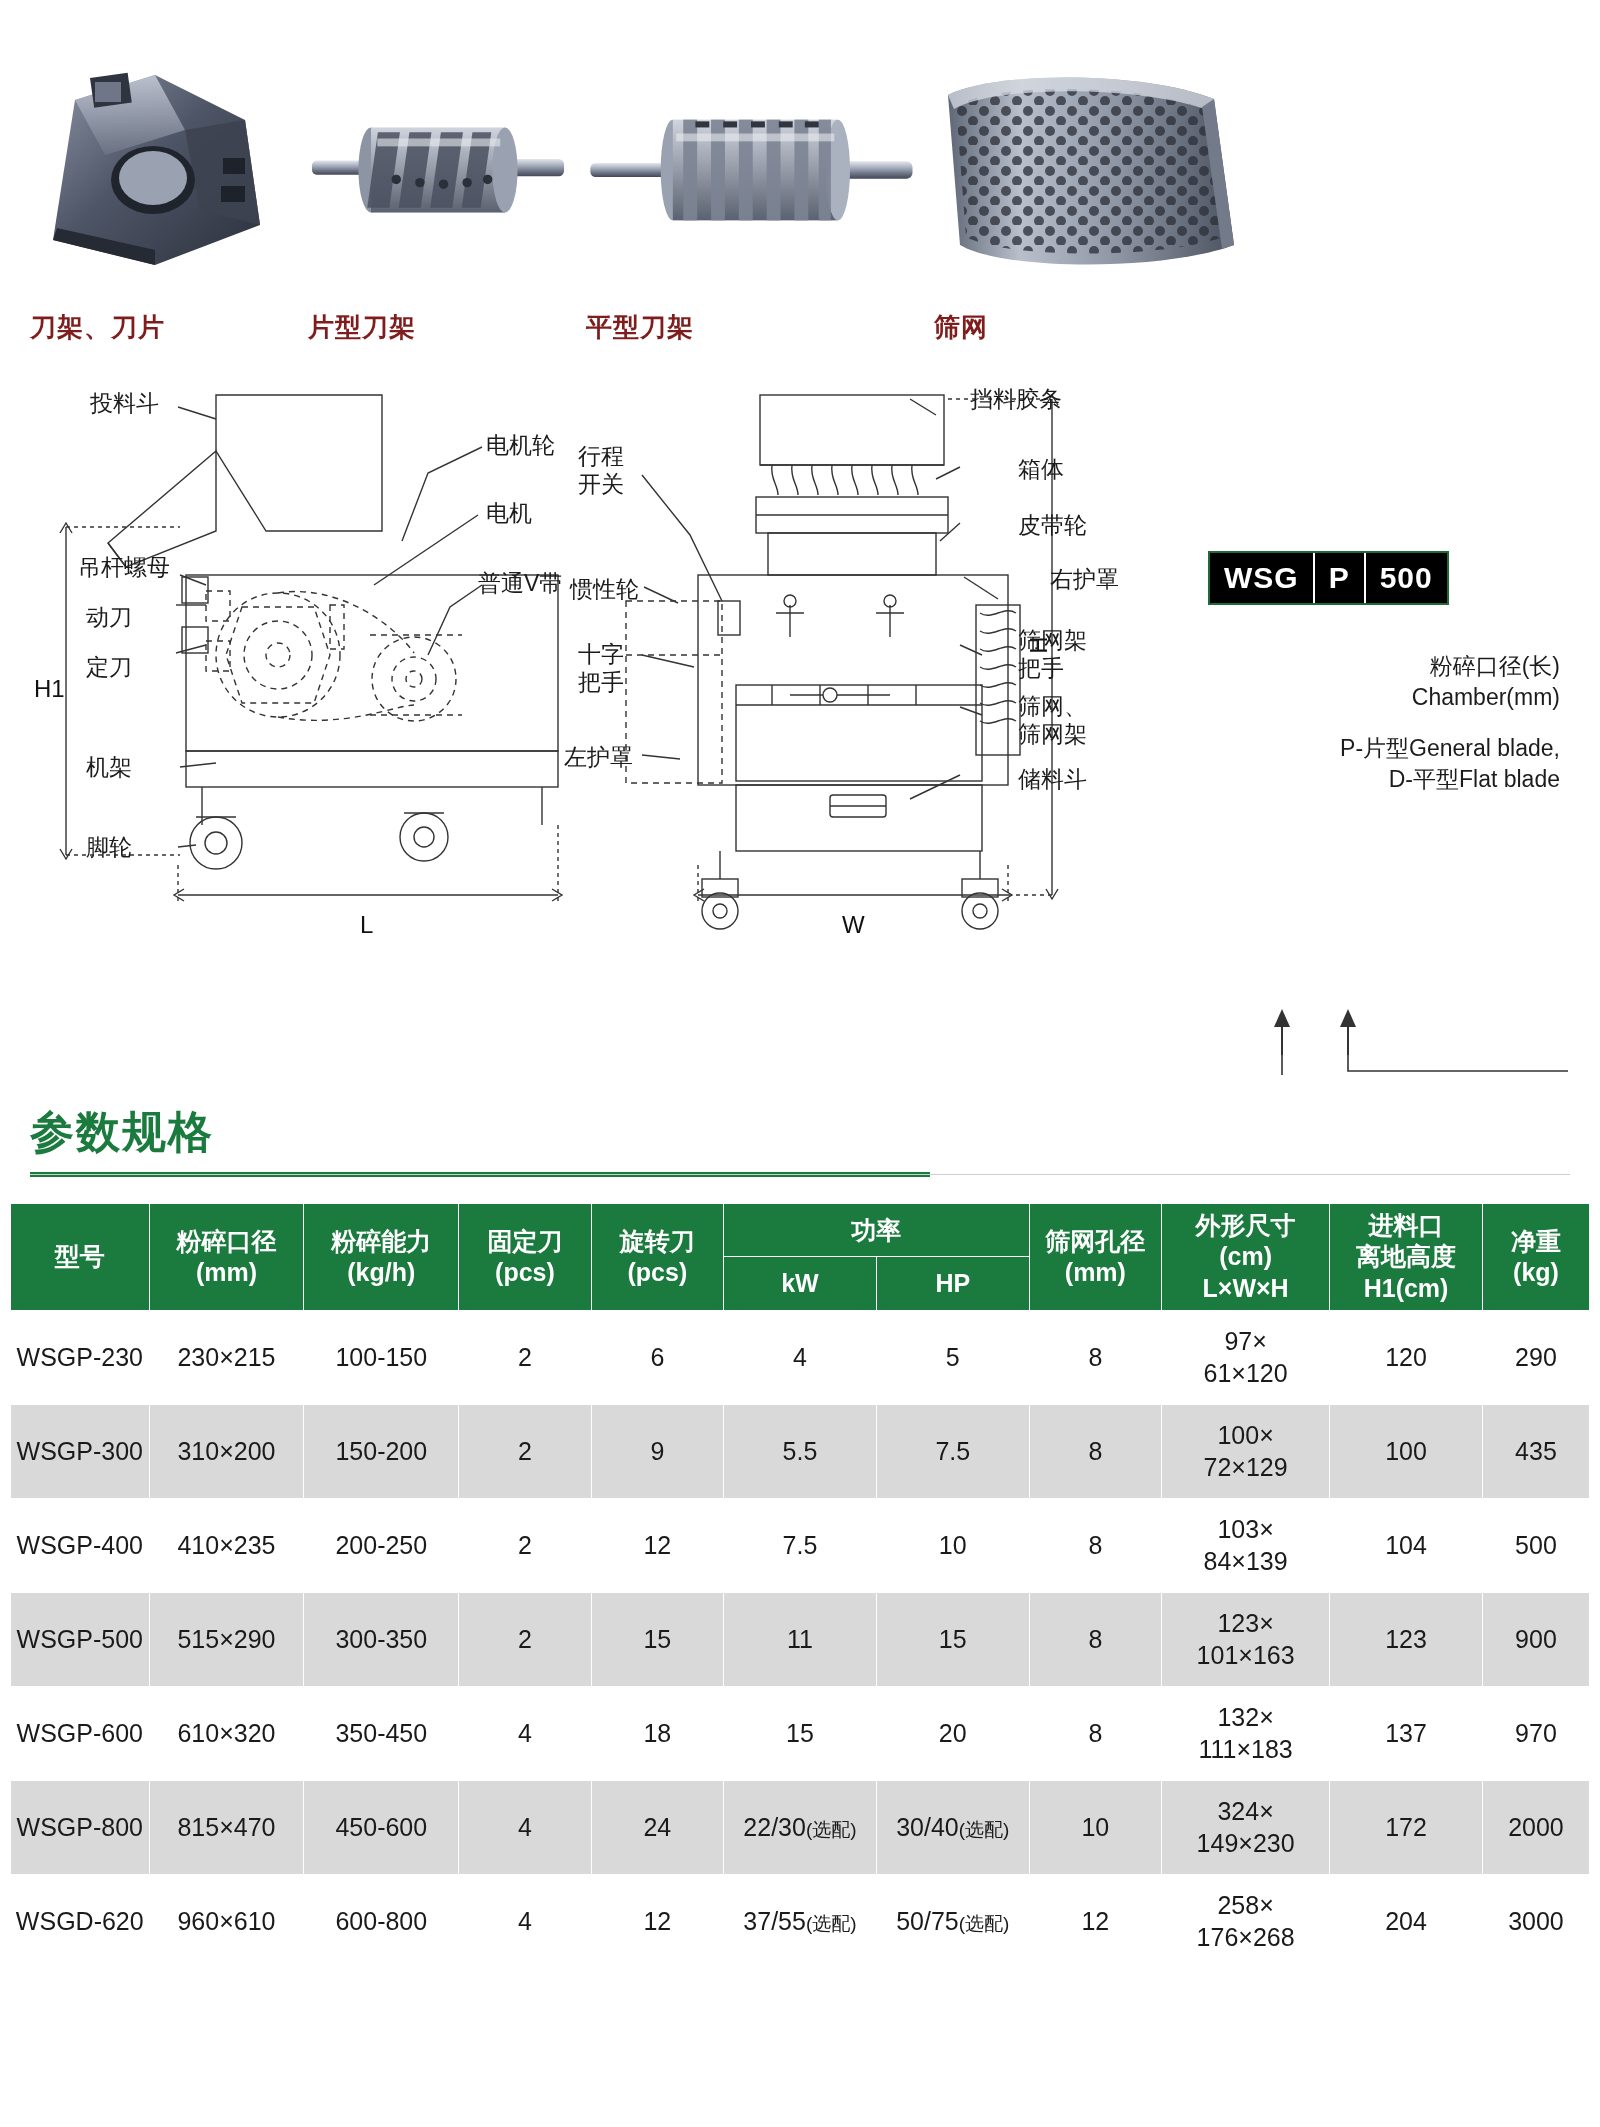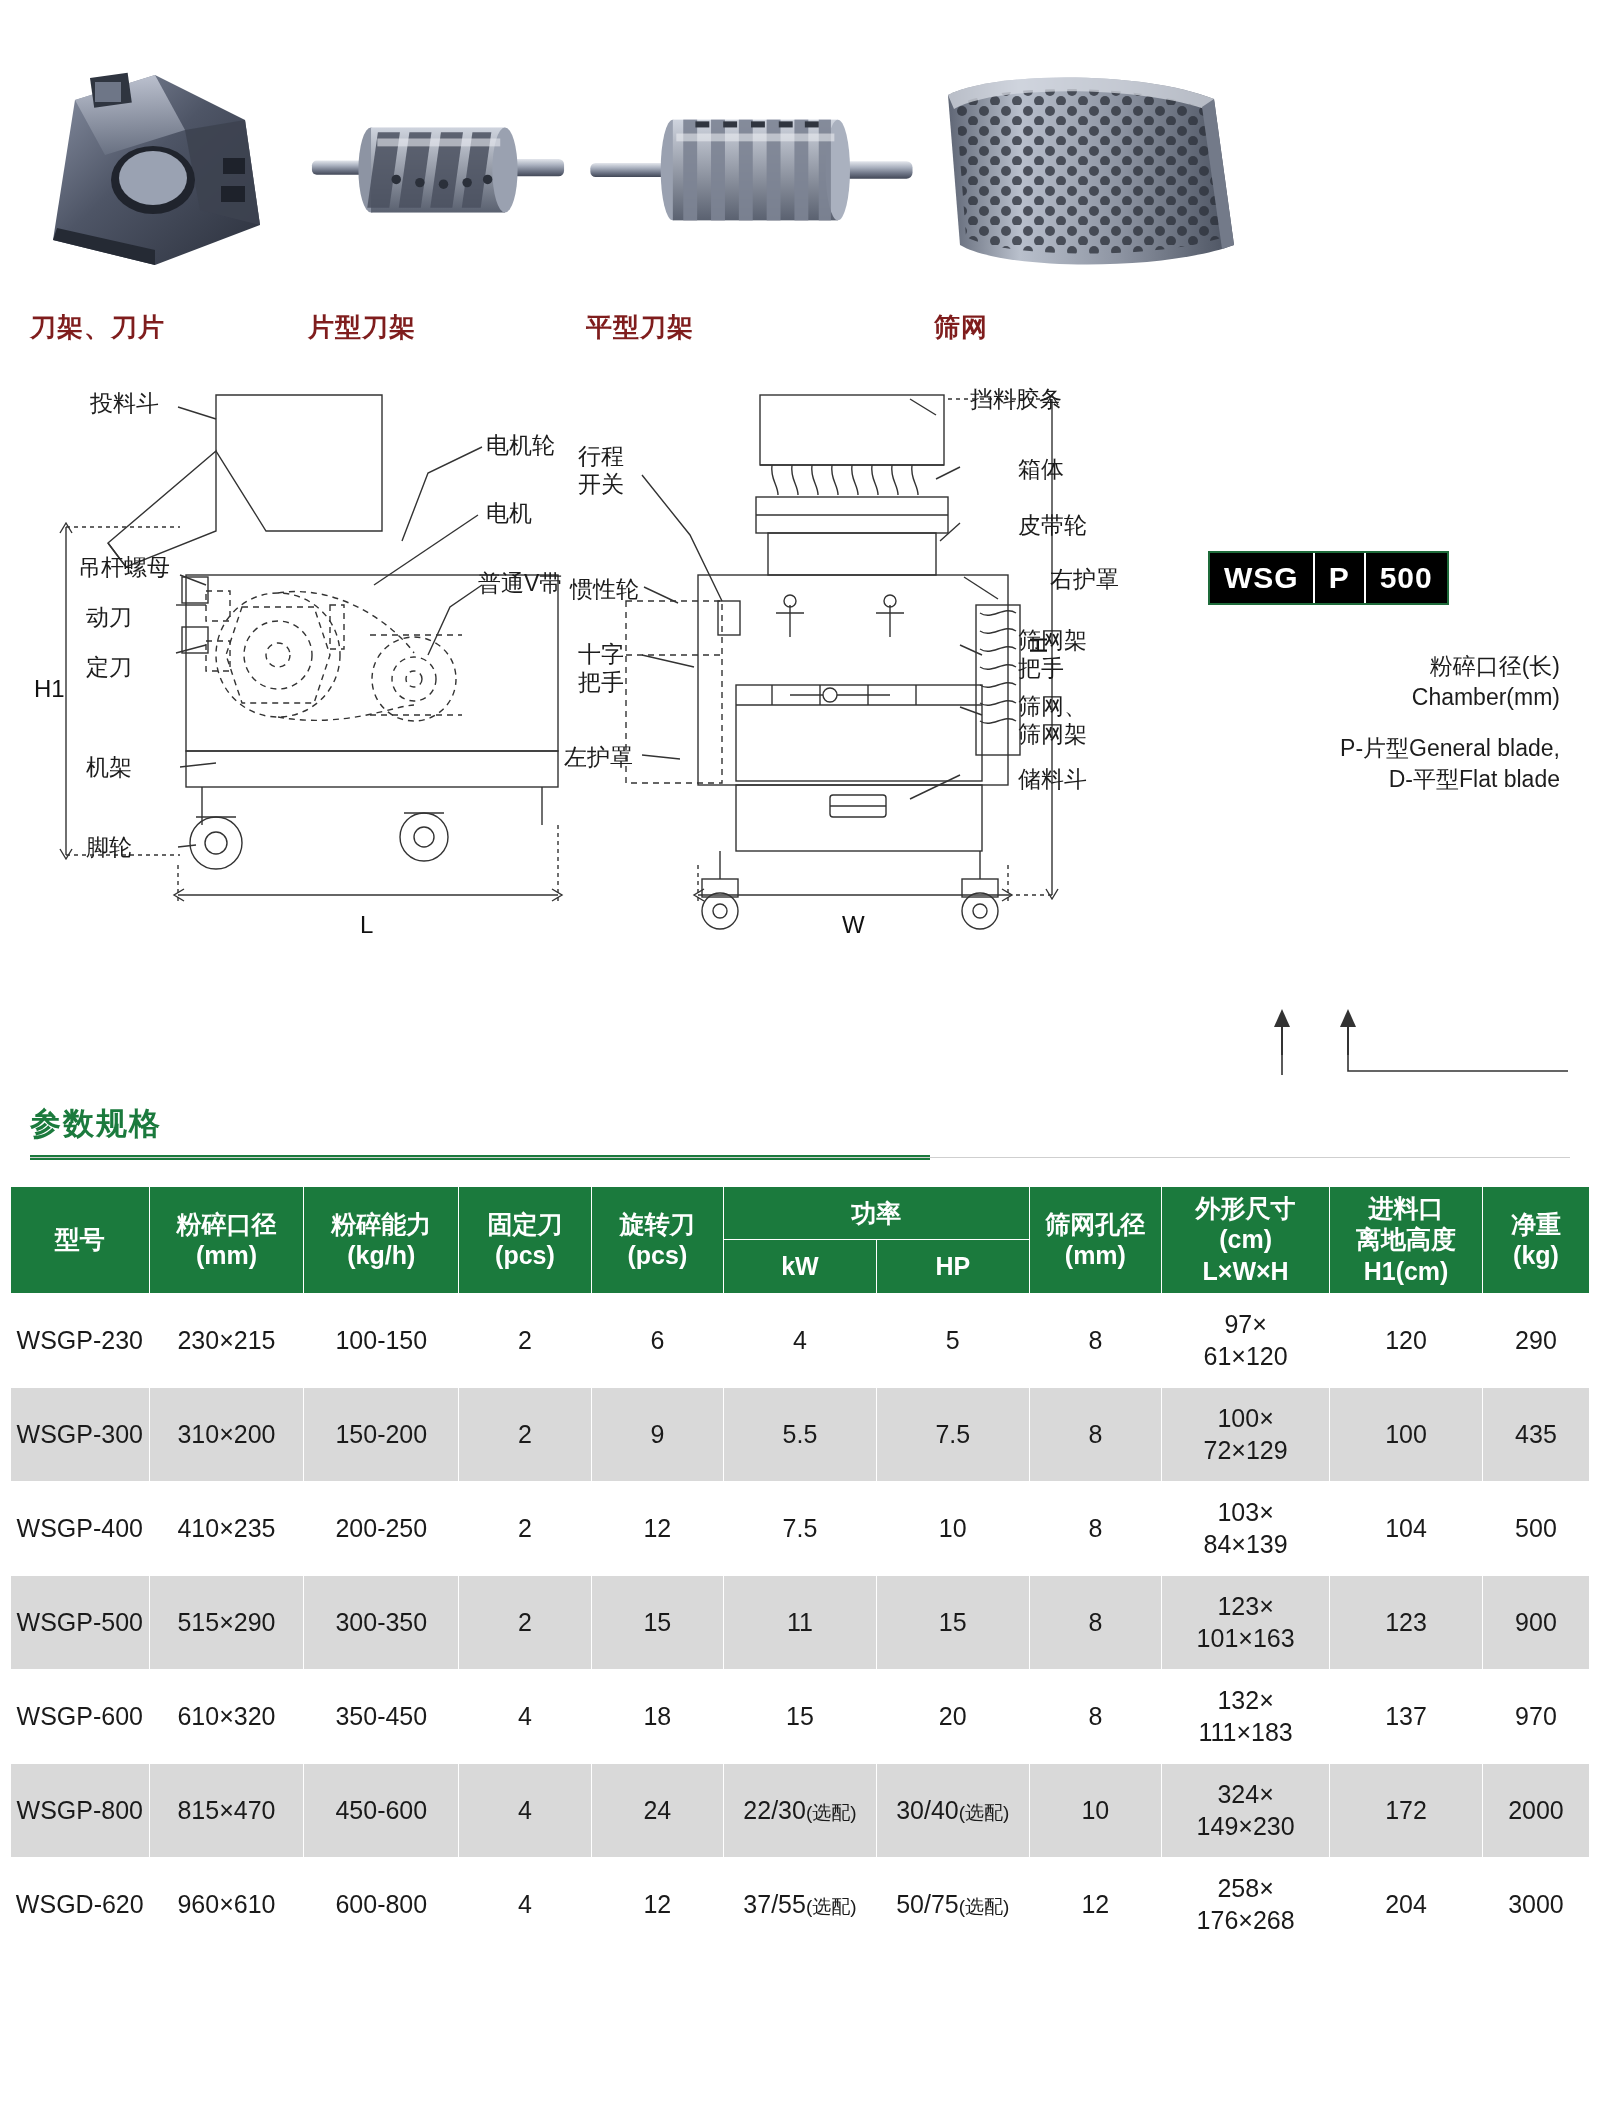--- a/index.html
+++ b/index.html
@@ -89,21 +89,21 @@
     line-height:1.35;
     color:#1c1c1c;
     text-align:right;
   }
 
   
   .section{
     margin:28px 30px 0 30px;
   }
   .section-title{
-    font-size:31px;
+    font-size:44px;
     font-weight:bold;
     color:#1b7a3d;
     letter-spacing:2px;
   }
   .section-rule{
     margin-top:10px;
     height:5px;
     width:900px;
     background:#1b7a3d;
     position:relative;

